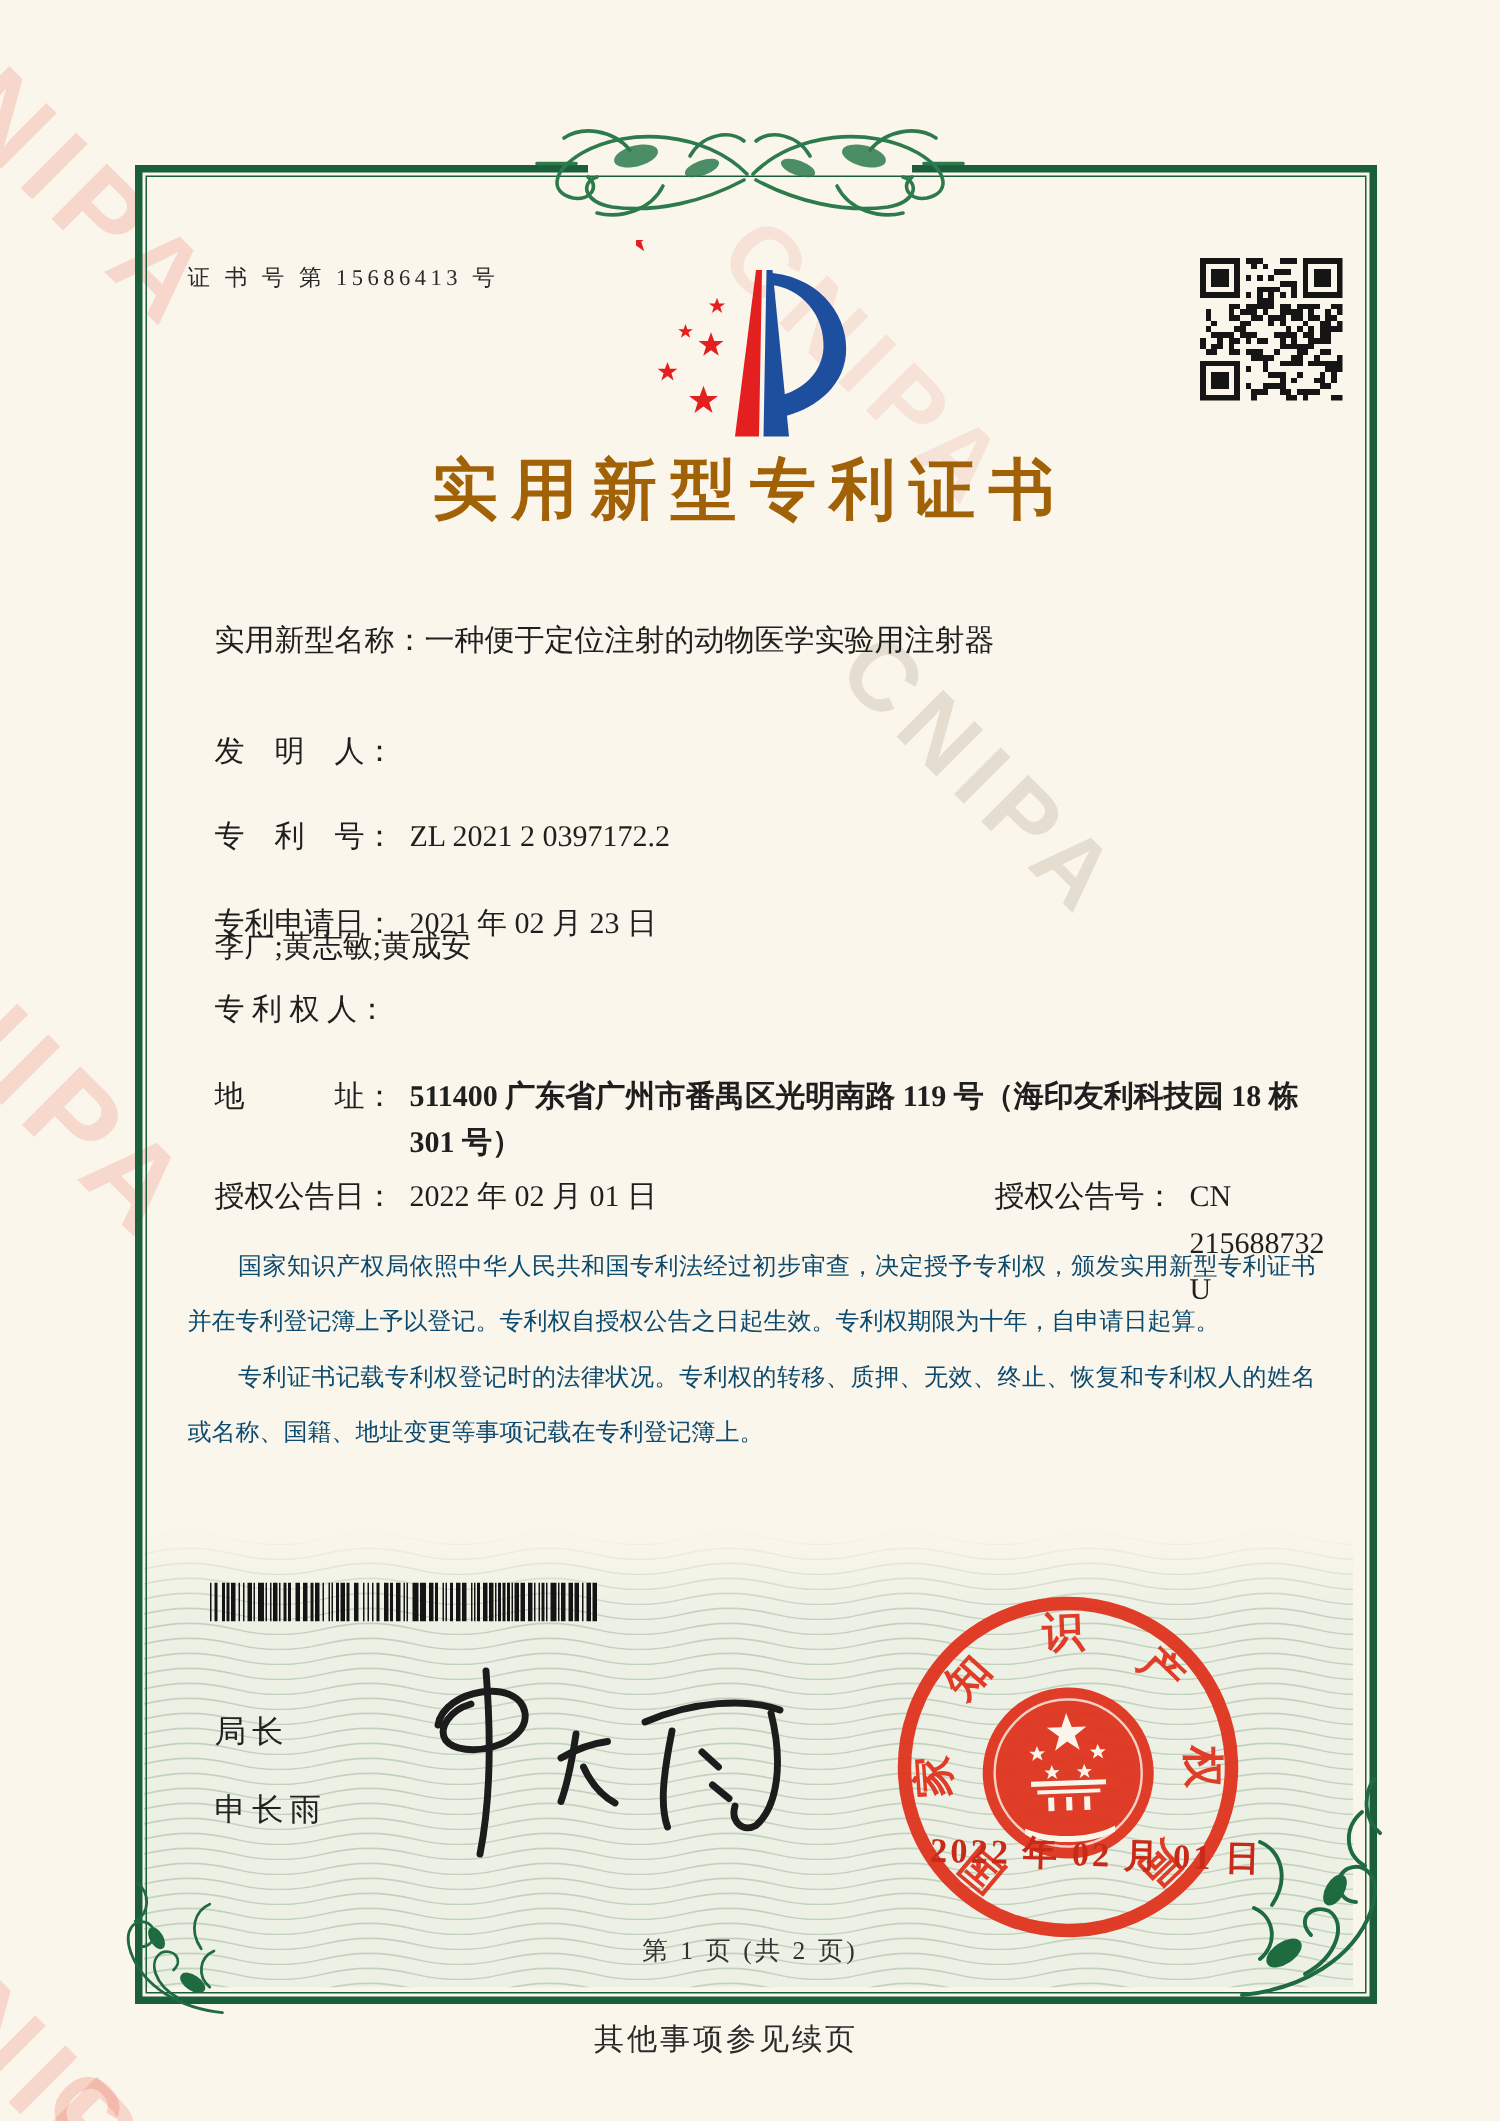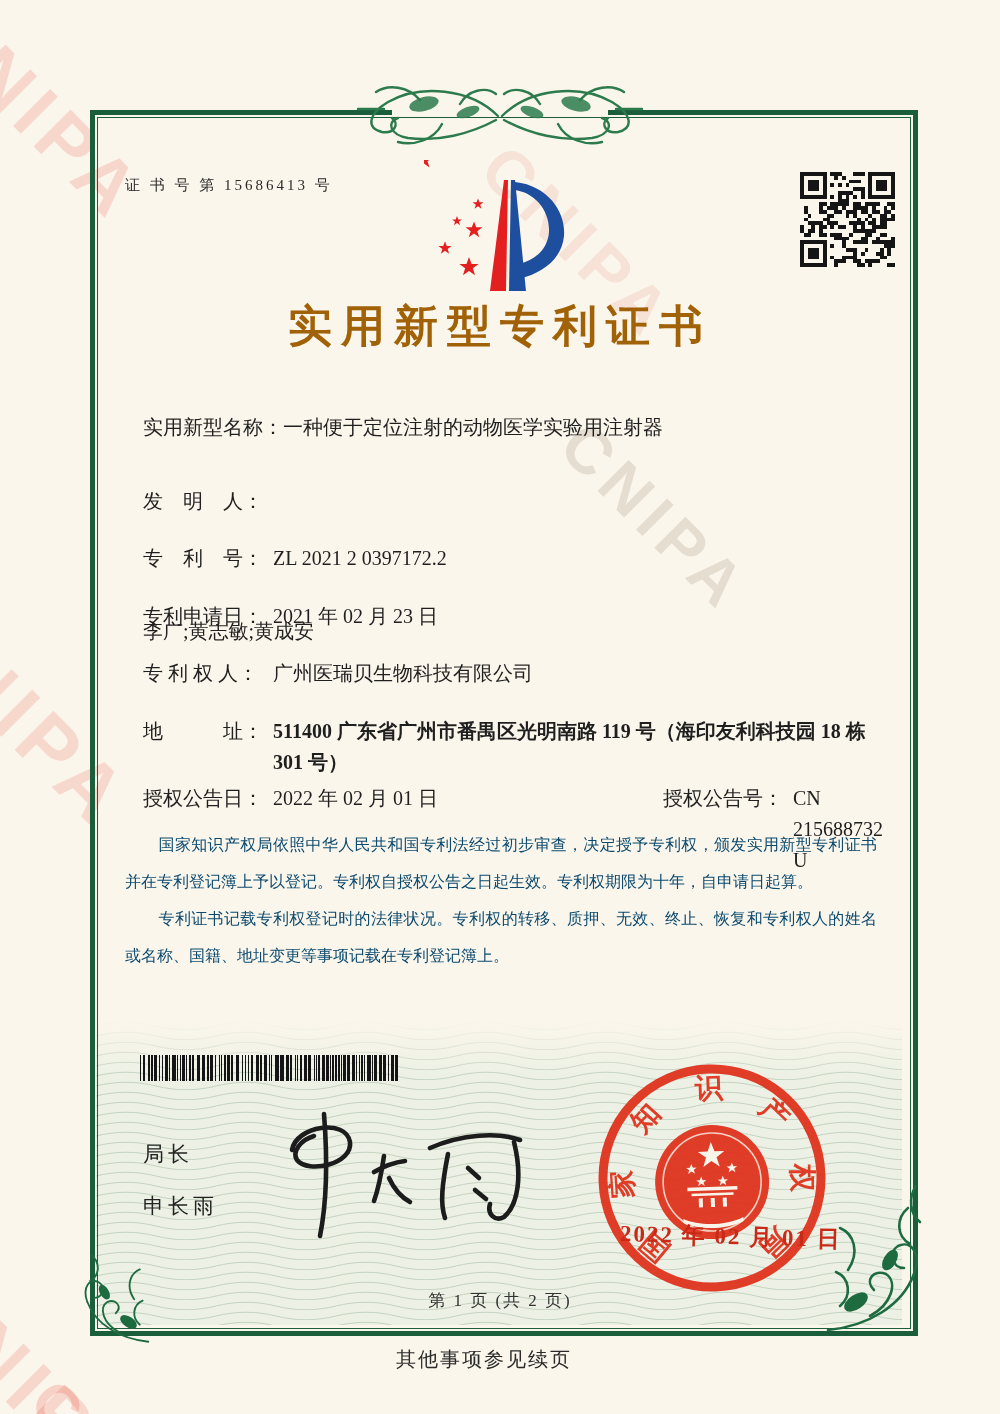--- a/index.html
+++ b/index.html
@@ -485,21 +485,20 @@
     <div class="row r2">
       <span class="lbl">专　利　号：</span>
       <span class="val">ZL 2021 2 0397172.2</span>
     </div>
     <div class="row r3">
       <span class="lbl">专利申请日：</span>
       <span class="val">2021 年 02 月 23 日</span>
     </div>
     <div class="row r4">
       <span class="lbl">专 利 权 人：</span>
-      <span class="val">广州医瑞贝生物科技有限公司</span>
     </div>
     <div class="row r5">
       <span class="lbl">地　　　址：</span>
       <span class="val">511400 广东省广州市番禺区光明南路 119 号（海印友利科技园 18 栋 301 号）</span>
     </div>
     <div class="row r6">
       <span class="lbl">授权公告日：</span>
       <span class="val">2022 年 02 月 01 日</span>
       <span class="pair2">
         <span class="lbl">授权公告号：</span>

